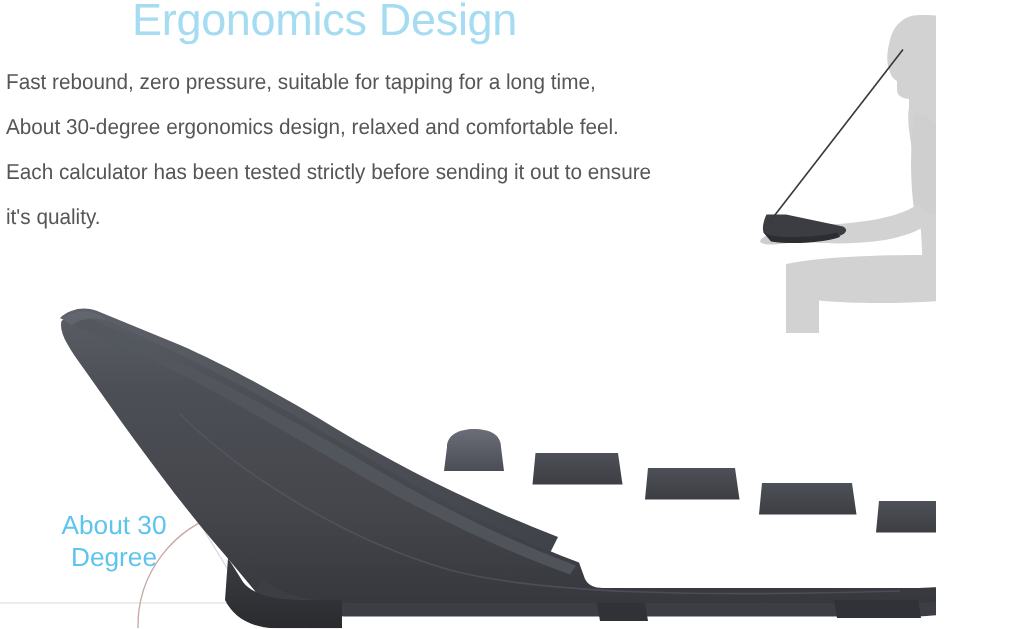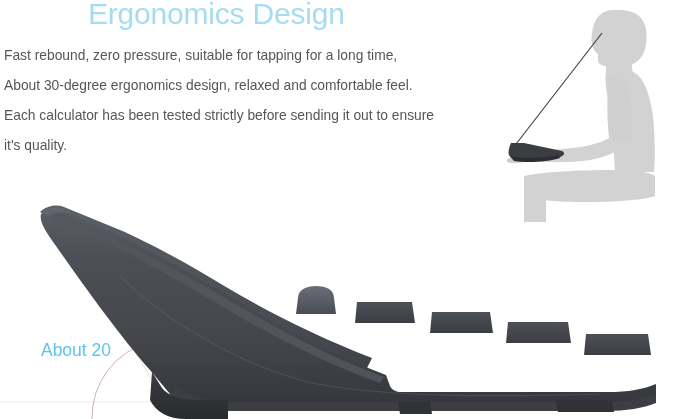--- a/index.html
+++ b/index.html
@@ -9,21 +9,20 @@
   }
   body {
     font-family: "Liberation Sans", sans-serif;
   }
   #page {
     position: relative;
     width: 624px;
     height: 419px;
     background: #ffffff;
     overflow: hidden;
-    padding-left: 32px;
   }
 
   
   #title {
     position: absolute;
     left: 88px;
     top: -3px;
     font-size: 30px;
     font-weight: 400;
     letter-spacing: -0.2px;
@@ -229,16 +228,17 @@
                L228 229 L186 229 C168 229 156 222 150 210 Z"></path>
 
       <path fill="#303238" d="M398 212 L430 212 L432 224 L400 224 Z"></path>
       <path fill="#303238" d="M556 210 L612 210 L614 222 L558 222 Z"></path>
 
       <path fill="#6a6d75" opacity="0.55" d="M42 23 C48 17 58 16 66 20 L72 24 C64 21 54 22 48 27 Z"></path>
     </svg>
   </div>
 
   <div id="angle-callout">
-    <div class="ac-line">About 20</div>
+    <div class="ac-line">About 30</div>
+    <div class="ac-line">Degree</div>
   </div>
 
 </div>
 
 </body></html>

